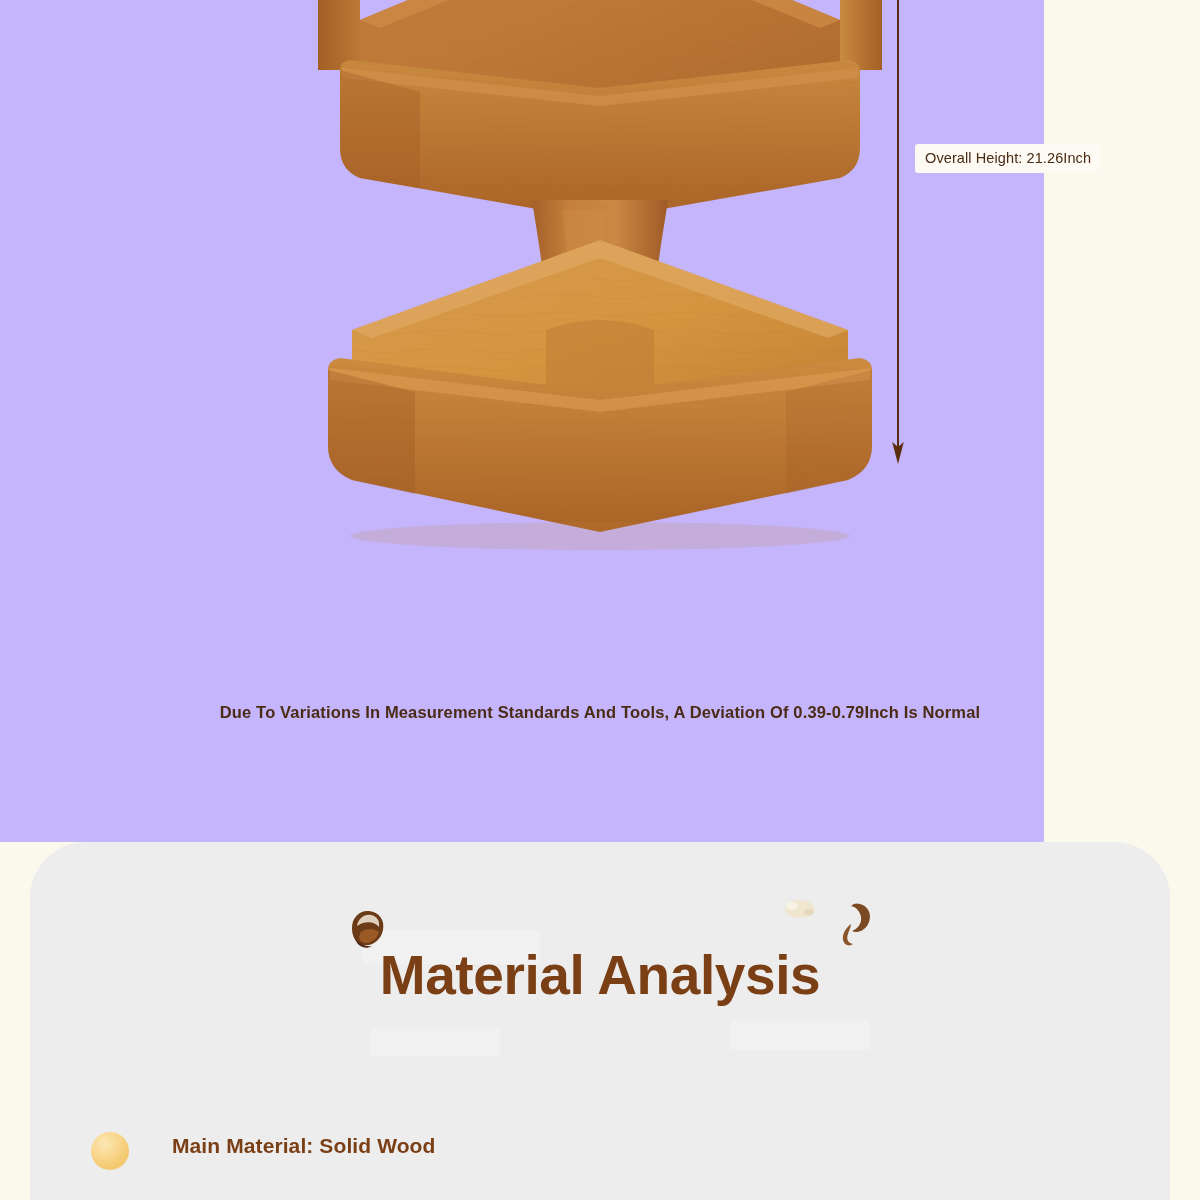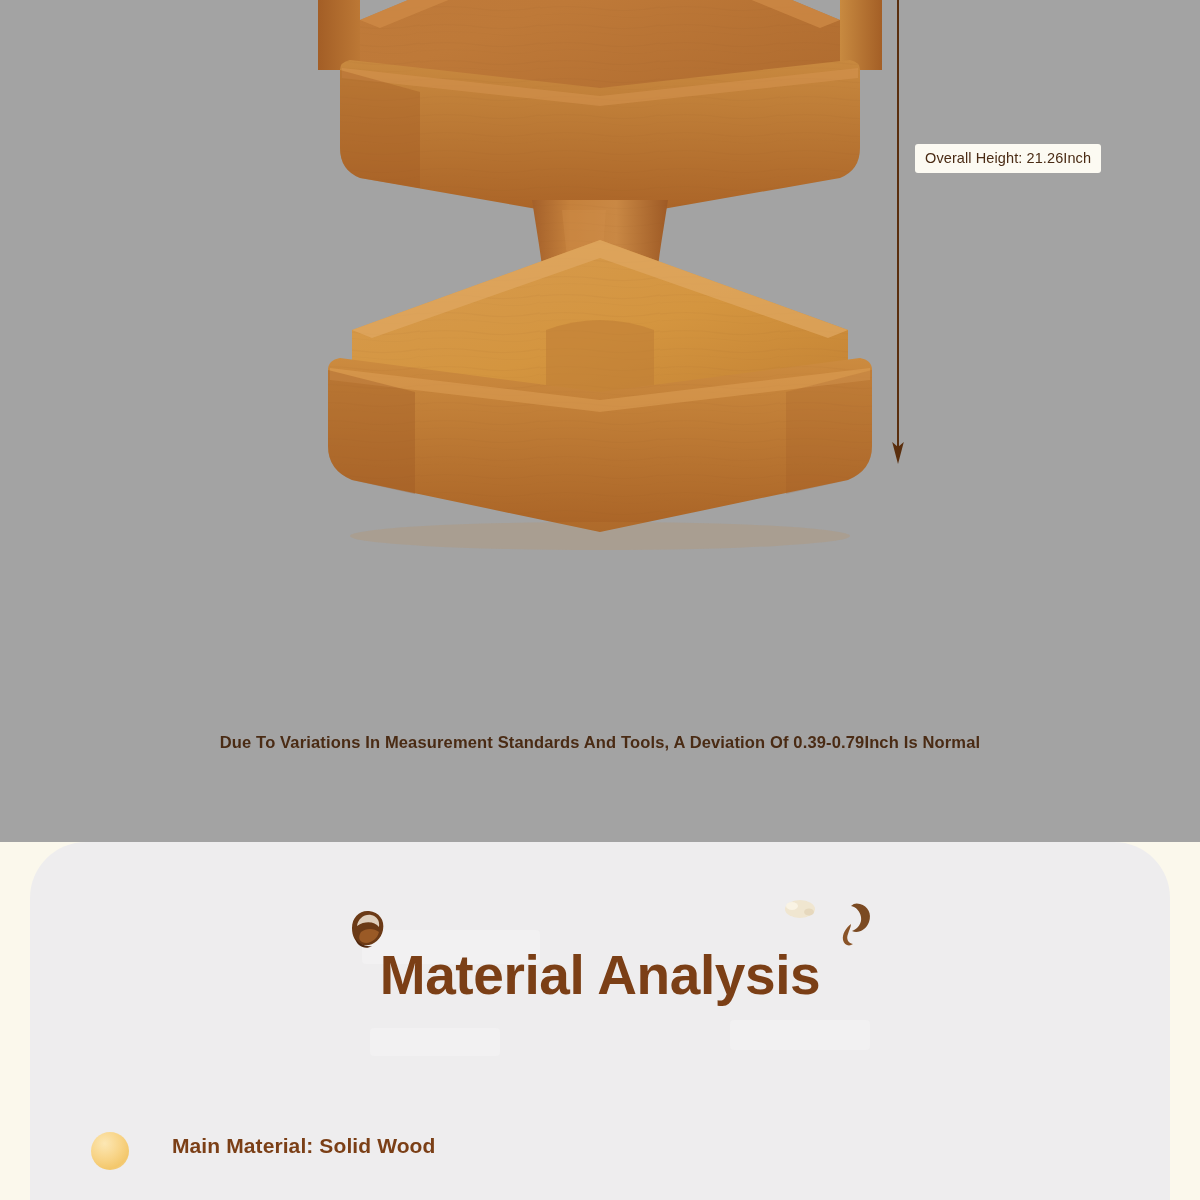--- a/index.html
+++ b/index.html
@@ -14,22 +14,22 @@
   #page {
     position:relative;
     width:1200px; height:1200px;
     background:#FBF8EC;
   }
 
   
   #spec-section {
     position:absolute;
     left:0; top:0;
-    width:1200px; height:842px;
-    background:#a3a3a3;
+    width:1044px; height:842px;
+    background:#c4b5fd;
   }
 
   
   #product-figure {
     position:absolute;
     left:300px; top:-230px;
     width:600px; height:800px;
   }
   #product-figure svg { display:block; width:100%; height:100%; }
 
@@ -57,21 +57,20 @@
   
   #disclaimer {
     position:absolute;
     left:0; top:703px;
     width:1200px;
     text-align:center;
     color:#4A2B14;
     font-size:16.5px;
     font-weight:700;
     letter-spacing:.15px;
-    margin-top:30px;
   }
 
   
   #material-panel {
     position:absolute;
     left:30px; top:842px;
     width:1140px; height:358px;
     background:#EEEDEE;
     border-top-left-radius:56px;
     border-top-right-radius:56px;

